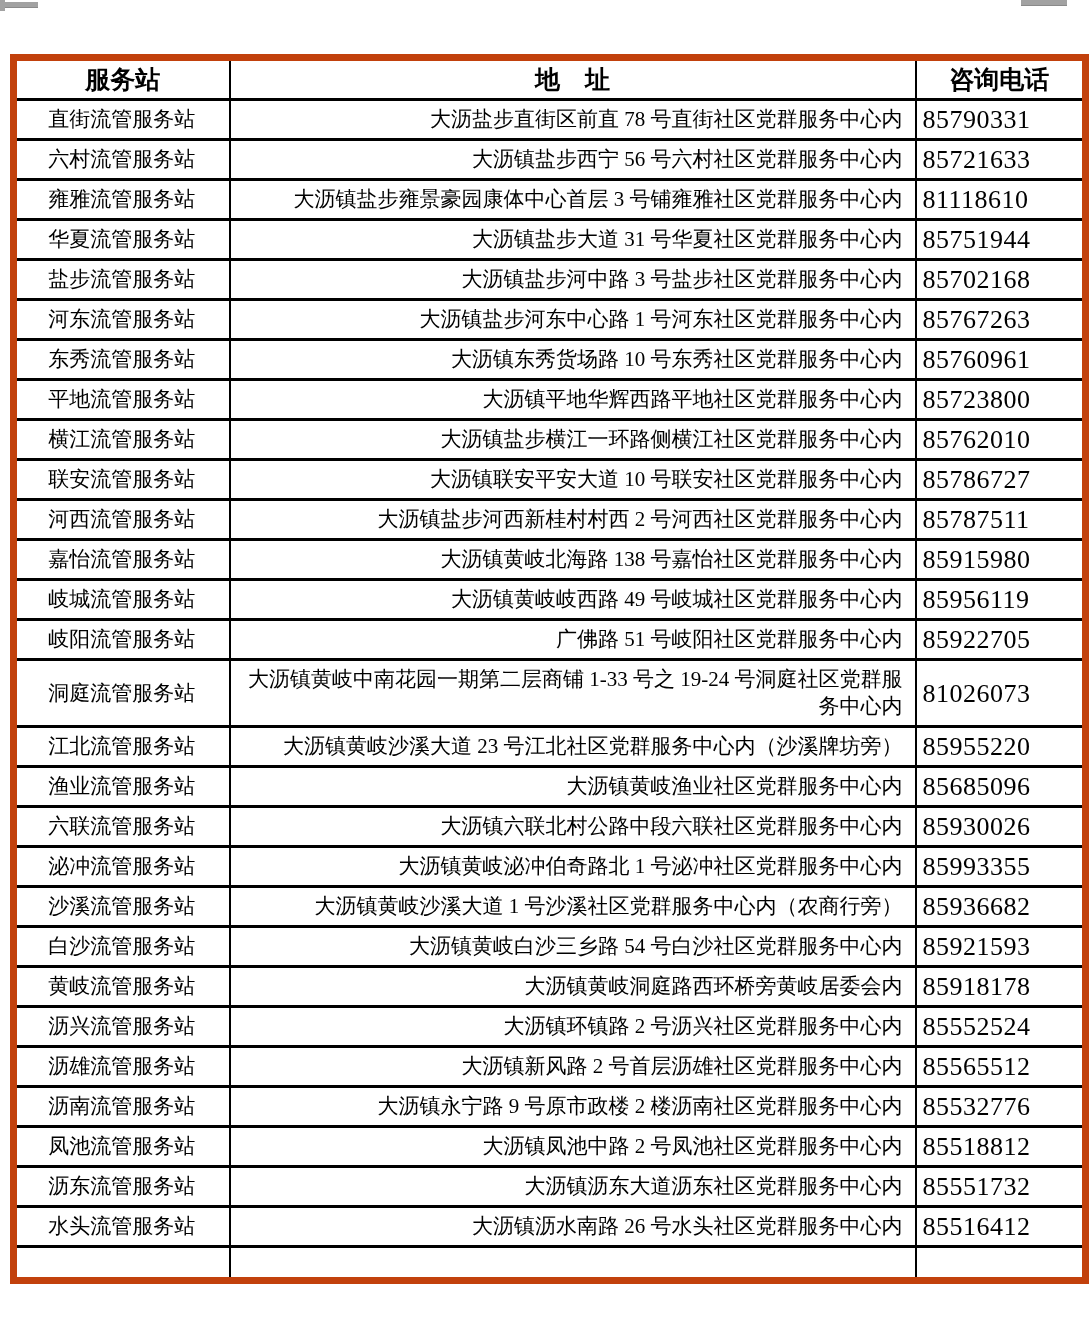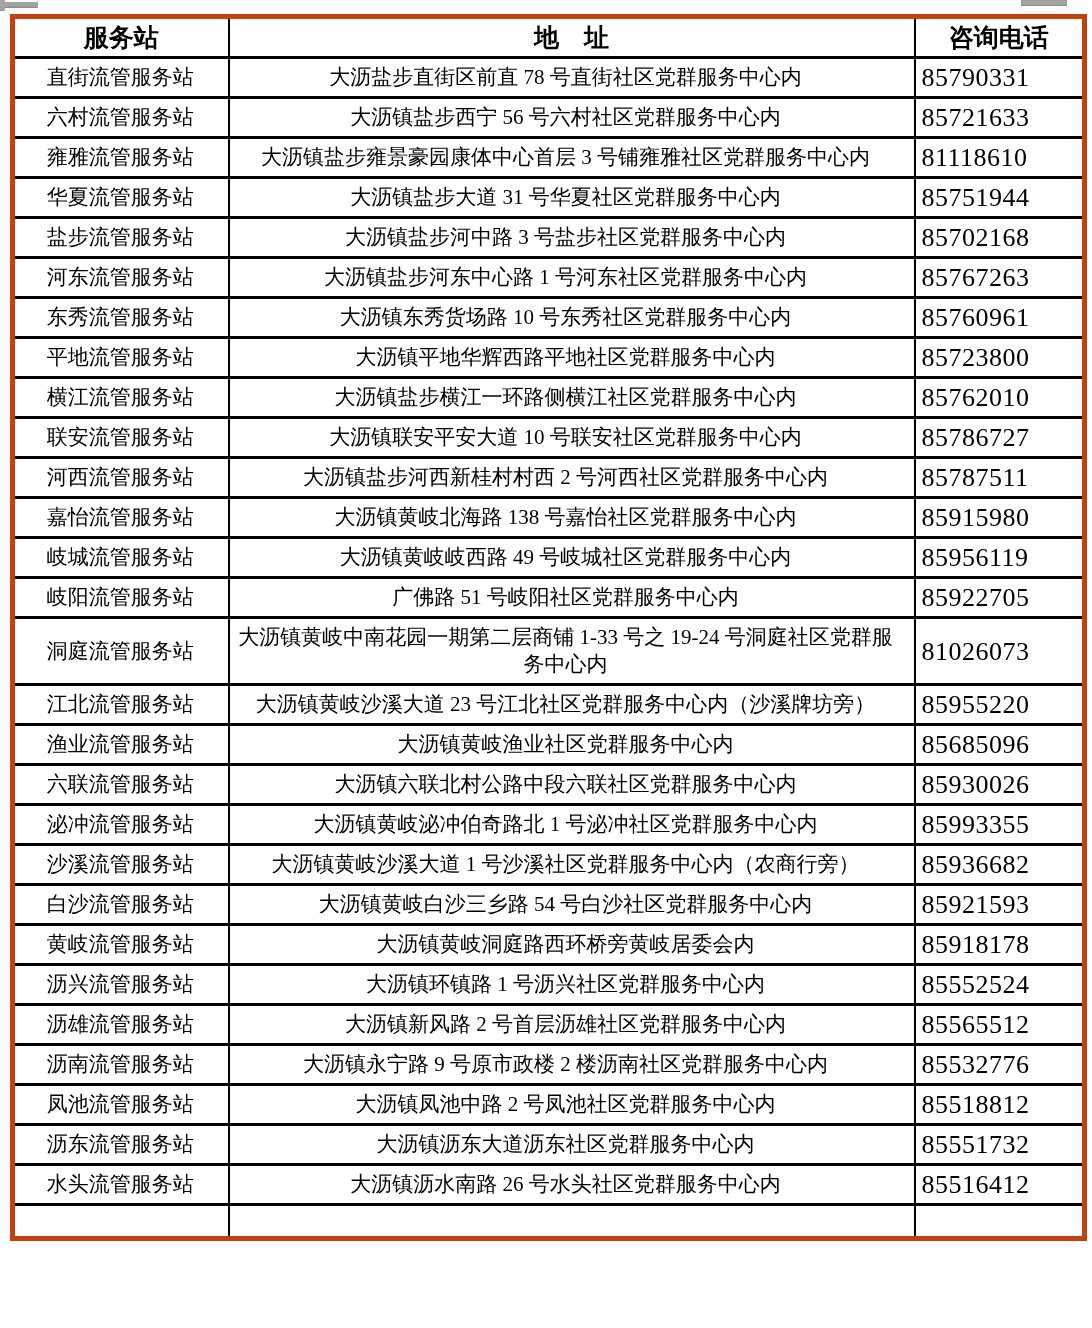--- a/index.html
+++ b/index.html
@@ -29,37 +29,37 @@
   .station-table col.c-station { width: 216px; }
   .station-table col.c-address { width: 686px; }
   .station-table col.c-phone   { width: 170px; }
 
   .station-table th, .station-table td {
     border: 2px solid #000000;
     border-top-width: 3px;
     border-bottom-width: 3px;
     vertical-align: middle;
   }
-  .station-table { border: 5px solid #c2410c; }
+  .station-table { border: 7px solid #c2410c; margin-top: 40px; }
 
   .station-table th {
     font-family: "Liberation Sans", sans-serif;
     font-weight: bold;
     font-size: 25px;
     height: 41px;
     text-align: center;
     padding: 2px 0;
   }
   .station-table td {
     font-size: 21px;
     line-height: 27px;
     padding: 5px 6px;
   }
   td.station { text-align: center; padding-left: 2px; padding-right: 4px; }
-  td.address { text-align: center; padding-left: 0; padding-right: 12px; word-break: break-all; }
+  td.address { text-align: right; padding-left: 0; padding-right: 12px; word-break: break-all; }
   td.phone   { text-align: left; font-size: 26px; letter-spacing: 0.5px; }
   tr.partial-row td { height: 34px; }
 </style>
 </head>
 <body>
 
 <div class="page">
 
   <div class="frag frag-left-v"></div>
   <div class="frag frag-left-h"></div>
@@ -184,21 +184,21 @@
           <td class="address">大沥镇黄岐白沙三乡路 54 号白沙社区党群服务中心内</td>
           <td class="phone">85921593</td>
         </tr>
         <tr>
           <td class="station">黄岐流管服务站</td>
           <td class="address">大沥镇黄岐洞庭路西环桥旁黄岐居委会内</td>
           <td class="phone">85918178</td>
         </tr>
         <tr>
           <td class="station">沥兴流管服务站</td>
-          <td class="address">大沥镇环镇路 1 号沥兴社区党群服务中心内</td>
+          <td class="address">大沥镇环镇路 2 号沥兴社区党群服务中心内</td>
           <td class="phone">85552524</td>
         </tr>
         <tr>
           <td class="station">沥雄流管服务站</td>
           <td class="address">大沥镇新风路 2 号首层沥雄社区党群服务中心内</td>
           <td class="phone">85565512</td>
         </tr>
         <tr>
           <td class="station">沥南流管服务站</td>
           <td class="address">大沥镇永宁路 9 号原市政楼 2 楼沥南社区党群服务中心内</td>

